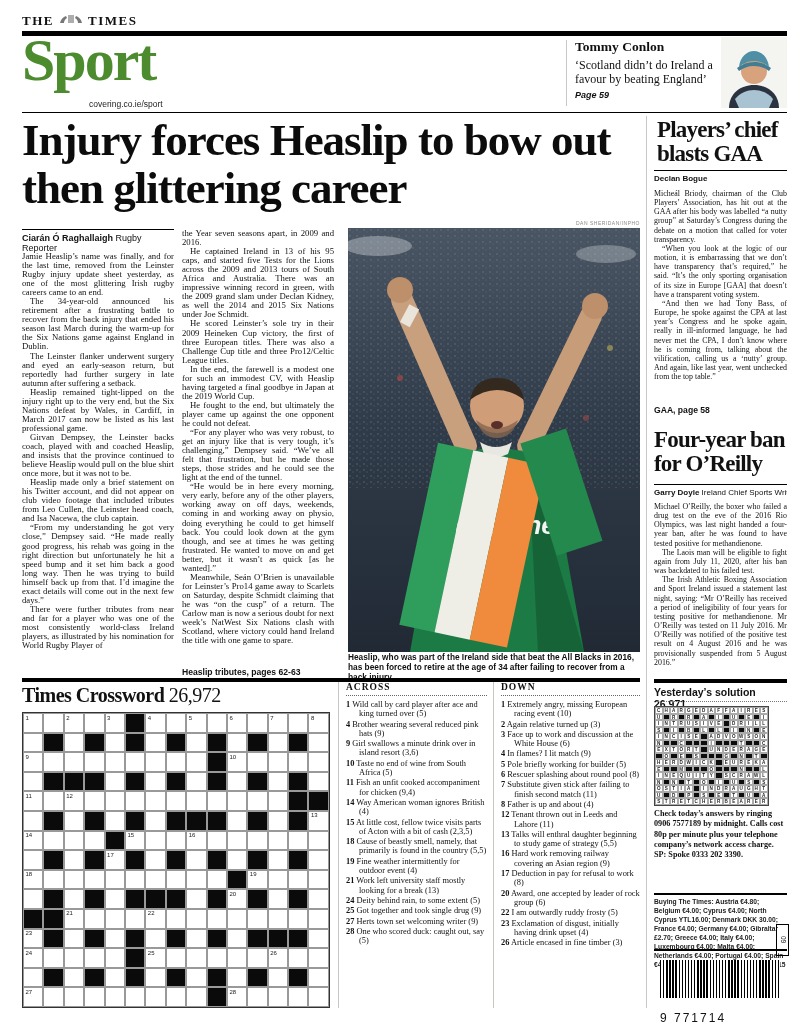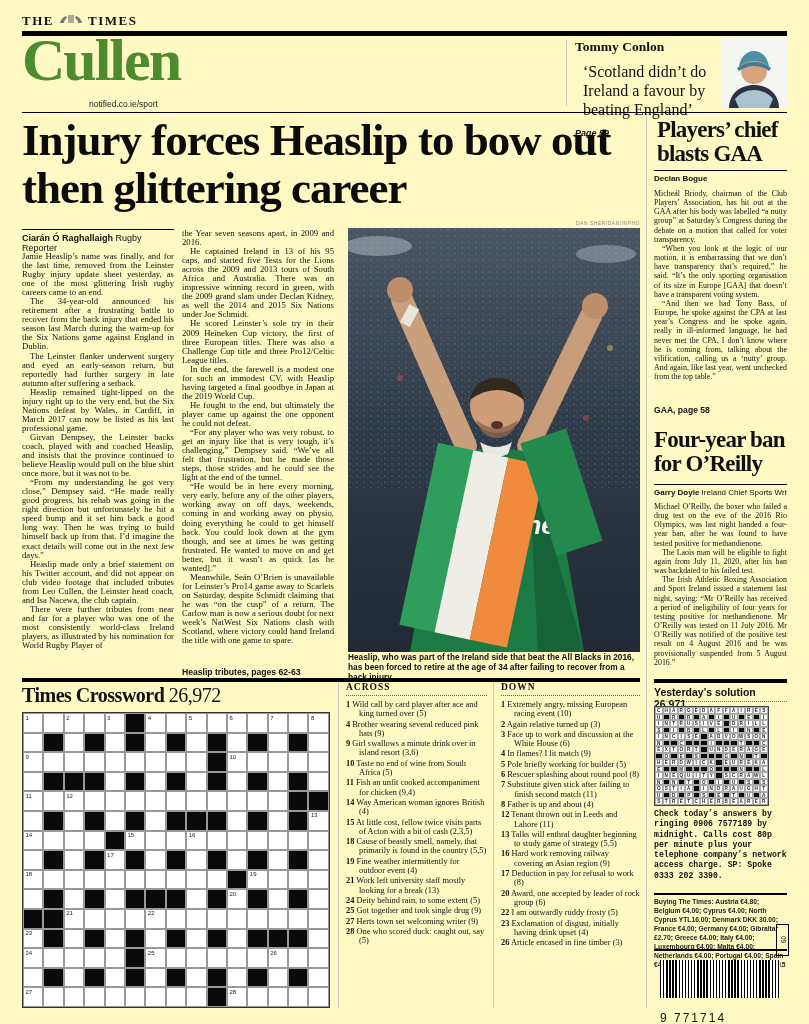--- a/index.html
+++ b/index.html
@@ -1,32 +1,32 @@
 <!DOCTYPE html>
 <html><head>
 <meta charset="utf-8">
 <style>
   html,body{margin:0;padding:0;background:#9a9a98;}
-  .page{position:relative;width:809px;height:1024px;margin:0 auto;background:#fef9c3;
+  .page{position:relative;width:809px;height:1024px;margin:0 auto;background:#ffffff;
         font-family:"Liberation Serif",serif;color:#111;overflow:hidden;}
   .abs{position:absolute;}
   .rule{position:absolute;background:#000;}
   .vline{position:absolute;width:1px;background:#c8c8c2;}
 
   
   .masthead{top:13px;left:22px;font-weight:bold;font-size:13px;letter-spacing:1.5px;display:flex;align-items:center;gap:4px;}
   .topbar{top:31px;left:22px;width:765px;height:4.5px;}
 
   
   .sport{top:30px;left:22px;font-size:60px;font-weight:bold;color:#4d8b2f;letter-spacing:-2px;line-height:1;}
   .sporturl{top:99px;left:89px;font-family:"Liberation Sans",sans-serif;font-size:8.5px;color:#222;}
   .promo-div{top:40px;left:566px;height:66px;}
   .promo{top:39px;left:575px;width:140px;}
   .promo-author{font-weight:bold;font-size:13.5px;margin:0 0 3px 0;}
-  .promo-quote{font-size:16px;line-height:1.18;margin:8px;}
+  .promo-quote{font-size:12px;line-height:1.18;margin:0;}
   .promo-page{font-family:"Liberation Sans",sans-serif;font-weight:bold;font-size:9px;margin-top:4px;font-style:italic;}
   .promo-photo{top:37px;left:721px;width:66px;height:71px;}
 
   .headrule{top:112px;left:22px;width:765px;height:1px;}
 
   
   .headline{top:116px;left:22px;width:622px;font-size:45px;line-height:1.07;font-weight:bold;
             letter-spacing:-1px;color:#0c0c0c;}
 
   
@@ -53,21 +53,21 @@
   .railhead{font-size:23px;font-weight:bold;line-height:1.04;letter-spacing:-.8px;}
   .railbyline{border-top:1.2px solid #000;padding-top:3px;font-family:"Liberation Sans",sans-serif;
               font-size:8px;white-space:nowrap;overflow:hidden;}
   .railbody{font-size:7.9px;line-height:9.15px;text-align:justify;overflow:hidden;}
   .soltitle{font-family:"Liberation Sans",sans-serif;font-weight:bold;font-size:10.5px;}
   .soldotted{border-top:1px dotted #777;}
   .solgrid{display:grid;grid-template-columns:repeat(15,7.5px);grid-auto-rows:6.5px;border:1px solid #444;width:112.5px;}
   .scell{background:#fff;border:.5px solid #aaa;font-family:"Liberation Sans",sans-serif;font-weight:bold;
          font-size:4.6px;line-height:6.2px;text-align:center;color:#222;overflow:hidden;}
   .scell.blk{background:#0c0c0c;}
-  .answersnote{font-family:Liberation Mono, monospace;font-weight:bold;font-size:8.2px;line-height:1.25;}
+  .answersnote{font-family:Liberation Serif, serif;font-weight:bold;font-size:8.2px;line-height:1.25;}
   .pricing{font-family:"Liberation Sans",sans-serif;font-weight:bold;font-size:6.7px;line-height:1.35;color:#222;}
   .barcode-bars{height:38px;background:repeating-linear-gradient(90deg,#000 0,#000 1.4px,#fff 1.4px,#fff 3.1px);}
   .barcode-digits{font-family:"Liberation Sans",sans-serif;font-size:12px;letter-spacing:2px;text-align:left;margin-top:13px;}
   .issuebox{top:924px;left:776px;width:11px;height:30px;border:1px solid #000;
             font-family:"Liberation Sans",sans-serif;font-size:6.5px;writing-mode:vertical-rl;
             text-align:center;line-height:10px;}
 
   
   .xwrule{top:678px;left:22px;width:618px;height:3.5px;}
   .xwtitle{top:684px;left:22px;font-size:20px;font-weight:bold;letter-spacing:-.5px;}
@@ -95,22 +95,22 @@
         <path d="M10 1h6v8h-6z" opacity=".6"></path>
             <path d="M2 9c1-4 3-6 6-7l1 2c-2 1-3 3-3 5z"></path>
         <path d="M24 9c-1-4-3-6-6-7l-1 2c2 1 3 3 3 5z"></path>
           </g>
         </svg>
     </span>
     <span>TIMES</span>
   </div>
   <div class="rule topbar"></div>
 
-  <div class="abs sport">Cullen</div>
-  <div class="abs sporturl">notified.co.ie/sport</div>
+  <div class="abs sport">Sport</div>
+  <div class="abs sporturl">covering.co.ie/sport</div>
 
   <div class="vline promo-div"></div>
   <div class="abs promo">
     <p class="promo-author">Tommy Conlon</p>
     <p class="promo-quote">‘Scotland didn’t do Ireland a favour by beating England’</p>
     <div class="promo-page">Page 59</div>
   </div>
   <div class="abs promo-photo">
     <svg width="66" height="71" viewBox="0 0 66 71">
       <rect width="66" height="71" fill="#f4f4f1"></rect>
@@ -129,22 +129,22 @@
   <div class="abs bylineblock">
     <b>Ciarán Ó Raghallaigh</b>
     <span>Rugby Reporter</span>
   </div>
   <div class="col col1">
       <p class="para">Jamie Heaslip’s name was finally, and for the last time, removed from the Leinster Rugby injury update sheet yesterday, as one of the most glittering Irish rugby careers came to an end.</p>
       <p class="para ind">The 34-year-old announced his retirement after a frustrating battle to recover from the back injury that ended his season last March during the warm-up for the Six Nations game against England in Dublin.</p>
       <p class="para ind">The Leinster flanker underwent surgery and eyed an early-season return, but reportedly had further surgery in late autumn after suffering a setback.</p>
       <p class="para ind">Heaslip remained tight-lipped on the injury right up to the very end, but the Six Nations defeat by Wales, in Cardiff, in March 2017 can now be listed as his last professional game.</p>
       <p class="para ind">Girvan Dempsey, the Leinster backs coach, played with and coached Heaslip, and insists that the province continued to believe Heaslip would pull on the blue shirt once more, but it was not to be.</p>
+      <p class="para ind">Heaslip made only a brief statement on his Twitter account, and did not appear on club video footage that included tributes from Leo Cullen, the Leinster head coach, and Isa Nacewa, the club captain.</p>
       <p class="para ind">“From my understanding he got very close,” Dempsey said. “He made really good progress, his rehab was going in the right direction but unfortunately he hit a speed bump and it set him back a good long way. Then he was trying to build himself back up from that. I’d imagine the exact details will come out in the next few days.”</p>
-      <p class="para ind">Heaslip made only a brief statement on his Twitter account, and did not appear on club video footage that included tributes from Leo Cullen, the Leinster head coach, and Isa Nacewa, the club captain.</p>
       <p class="para ind">There were further tributes from near and far for a player who was one of the most consistently world-class Ireland players, as illustrated by his nomination for World Rugby Player of</p>
     </div>
   <div class="col col2">
   <p class="para">the Year seven seasons apart, in 2009 and 2016.</p>
       <p class="para ind">He captained Ireland in 13 of his 95 caps, and started five Tests for the Lions across the 2009 and 2013 tours of South Africa and Australia. There was an impressive winning record in green, with the 2009 grand slam under Declan Kidney, as well the 2014 and 2015 Six Nations under Joe Schmidt.</p>
       <p class="para ind">He scored Leinster’s sole try in their 2009 Heineken Cup victory, the first of three European titles. There was also a Challenge Cup title and three Pro12/Celtic League titles.</p>
       <p class="para ind">In the end, the farewell is a modest one for such an immodest CV, with Heaslip having targeted a final goodbye in Japan at the 2019 World Cup.</p>
       <p class="para ind">He fought to the end, but ultimately the player came up against the one opponent he could not defeat.</p>
       <p class="para ind">“For any player who was very robust, to get an injury like that is very tough, it’s challenging,” Dempsey said. “We’ve all felt that frustration, but he made those steps, those strides and he could see the light at the end of the tunnel.</p>
       <p class="para ind">“He would be in here every morning, very early, before any of the other players, working away on off days, weekends, coming in and working away on physio, doing everything he could to get himself back. You could look down at the gym though, and see at times he was getting frustrated. He wanted to move on and get better, but it wasn’t as quick [as he wanted].”</p>

